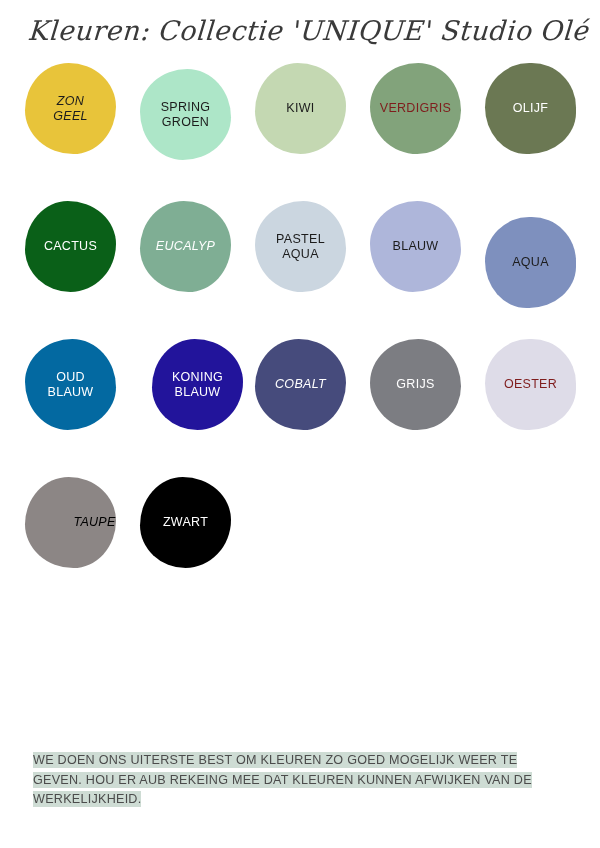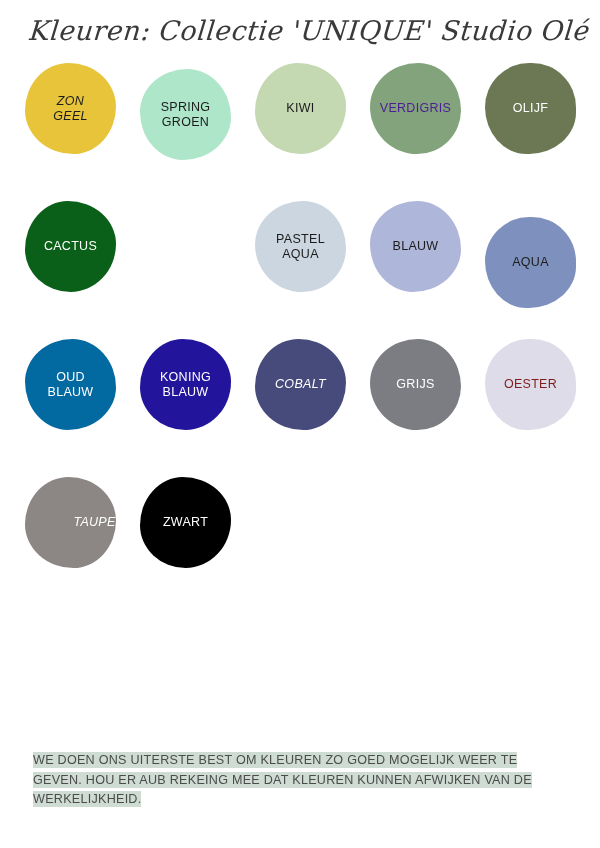--- a/index.html
+++ b/index.html
@@ -111,63 +111,66 @@
 GEEL</span>
         </div>
         <div class="swatch blob-b" style="left: 115px; top: 6px; background: rgb(173, 230, 200);">
           <span class="label" style="color: rgb(28, 28, 28);">SPRING
 GROEN</span>
         </div>
         <div class="swatch blob-c" style="left: 230px; top: 0px; background: rgb(196, 216, 178);">
           <span class="label" style="color: rgb(28, 28, 28);">KIWI</span>
         </div>
         <div class="swatch blob-d" style="left: 345px; top: 0px; background: rgb(130, 163, 123);">
-          <span class="label" style="color: #4c1d95;">VERDIGRIS</span>
+          <span class="label" style="color: #7f1d1d;">VERDIGRIS</span>
         </div>
         <div class="swatch blob-e" style="left: 460px; top: 0px; background: rgb(107, 120, 83);">
           <span class="label" style="color: rgb(255, 255, 255);">OLIJF</span>
         </div>
       </div>
       <div class="row">
         <div class="swatch blob-c" style="left: 0px; top: 0px; background: rgb(10, 96, 24);">
           <span class="label" style="color: rgb(255, 255, 255);">CACTUS</span>
+        </div>
+        <div class="swatch blob-a" style="left: 115px; top: 0px; background: rgb(127, 174, 148);">
+          <span class="label" style="color: rgb(255, 255, 255);">EUCALYP</span>
         </div>
         <div class="swatch blob-d" style="left: 230px; top: 0px; background: rgb(203, 214, 224);">
           <span class="label" style="color: rgb(28, 28, 28);">PASTEL
 AQUA</span>
         </div>
         <div class="swatch blob-b" style="left: 345px; top: 0px; background: rgb(174, 182, 218);">
           <span class="label" style="color: rgb(28, 28, 28);">BLAUW</span>
         </div>
         <div class="swatch blob-e" style="left: 460px; top: 16px; background: rgb(126, 144, 190);">
           <span class="label" style="color: rgb(28, 28, 28);">AQUA</span>
         </div>
       </div>
       <div class="row">
         <div class="swatch blob-b" style="left: 0px; top: 0px; background: #0369a1;">
           <span class="label" style="color: rgb(255, 255, 255);">OUD
 BLAUW</span>
         </div>
-        <div class="swatch blob-c" style="left: 115px; top: 0px; background: rgb(34, 20, 155);">
+        <div class="swatch blob-c" style="left: 127px; top: 0px; background: rgb(34, 20, 155);">
           <span class="label" style="color: rgb(255, 255, 255);">KONING
 BLAUW</span>
         </div>
         <div class="swatch blob-d" style="left: 345px; top: 0px; background: rgb(124, 125, 130);">
           <span class="label" style="color: rgb(255, 255, 255);">GRIJS</span>
         </div>
         <div class="swatch blob-a" style="left: 230px; top: 0px; background: rgb(70, 75, 124);">
           <span class="label" style="color: rgb(255, 255, 255);">COBALT</span>
         </div>
         <div class="swatch blob-e" style="left: 460px; top: 0px; background: rgb(222, 220, 232);">
           <span class="label" style="color: #7f1d1d;">OESTER</span>
         </div>
       </div>
       <div class="row">
         <div class="swatch blob-a" style="left: 0px; top: 0px; background: rgb(140, 134, 133);">
-          <span class="label" style="color: #ffffff; margin-left: 48px;">TAUPE</span>
+          <span class="label" style="color: #000000; margin-left: 48px;">TAUPE</span>
         </div>
         <div class="swatch blob-c" style="left: 115px; top: 0px; background: rgb(0, 0, 0);">
           <span class="label" style="color: rgb(255, 255, 255);">ZWART</span>
         </div>
       </div>
     </div>
 
   <div class="disclaimer">
     <span class="dtext">WE DOEN ONS UITERSTE BEST OM KLEUREN ZO GOED MOGELIJK WEER TE GEVEN. HOU ER AUB REKEING MEE DAT KLEUREN KUNNEN AFWIJKEN VAN DE WERKELIJKHEID.</span>
   </div>

